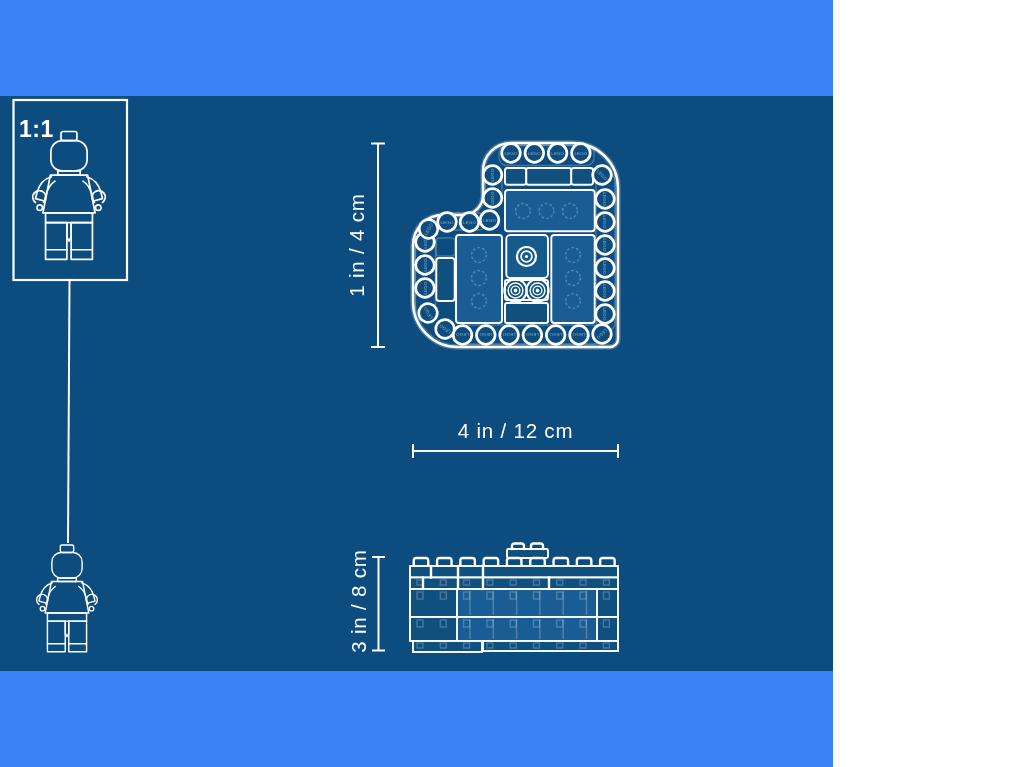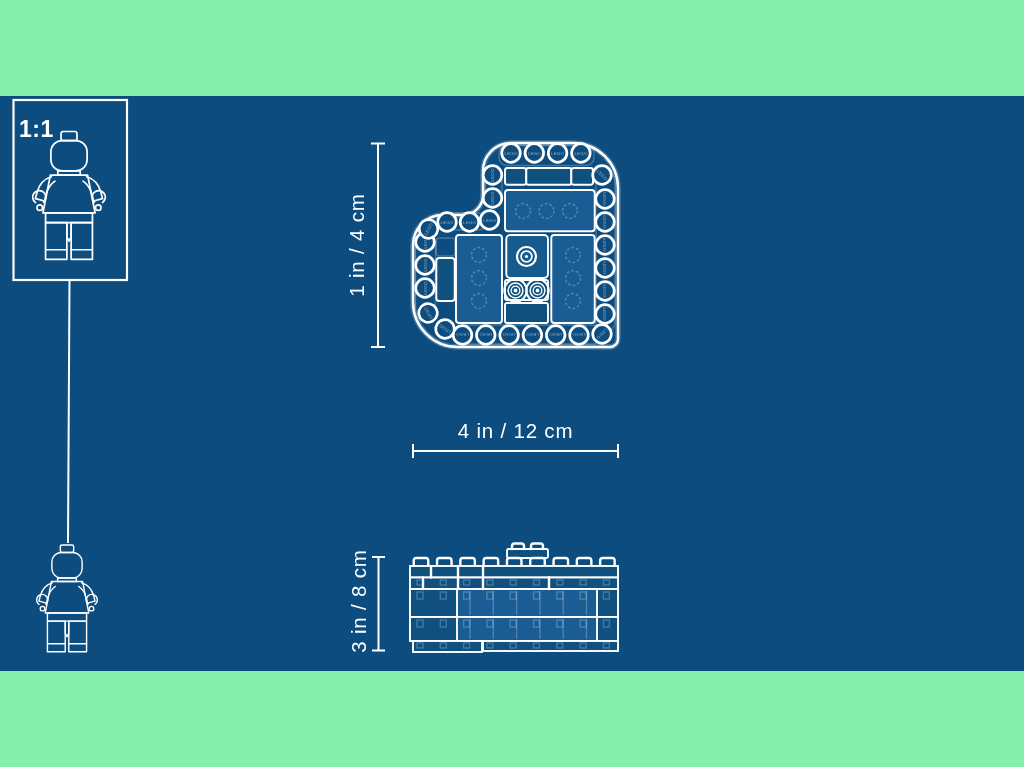--- a/index.html
+++ b/index.html
@@ -1,16 +1,16 @@
 <!DOCTYPE html>
 <html><head>
 <meta charset="utf-8">
 <style>
   html,body{margin:0;padding:0;background:#ffffff;}
-  .page{position:relative;width:1024px;height:767px;background:#86efac;overflow:hidden;
+  .page{position:relative;width:833px;height:767px;background:#3b82f6;overflow:hidden;
         font-family:"Liberation Sans",sans-serif;}
   svg{position:absolute;left:0;top:0;display:block;}
   .outline{fill:none;stroke:#ffffff;stroke-width:2.4;stroke-linejoin:round;stroke-linecap:round;}
   .outline-glow{fill:none;stroke:#ffffff;stroke-width:5.5;opacity:.22;stroke-linejoin:round;}
   .plate{stroke:#ffffff;stroke-width:1.9;fill:#1a5d94;}
   .plate-mid{stroke:#ffffff;stroke-width:1.9;fill:#175a8e;}
   .plate-bg{stroke:#ffffff;stroke-width:1.9;fill:#10507f;}
   .faint{fill:none;stroke:#cfe3f2;stroke-width:1.4;opacity:.28;}
   .stud-ring{fill:#0d4c7e;stroke:#ffffff;stroke-width:2.7;}
   .stud-text{fill:#ffffff;opacity:.5;font-family:"Liberation Sans",sans-serif;

